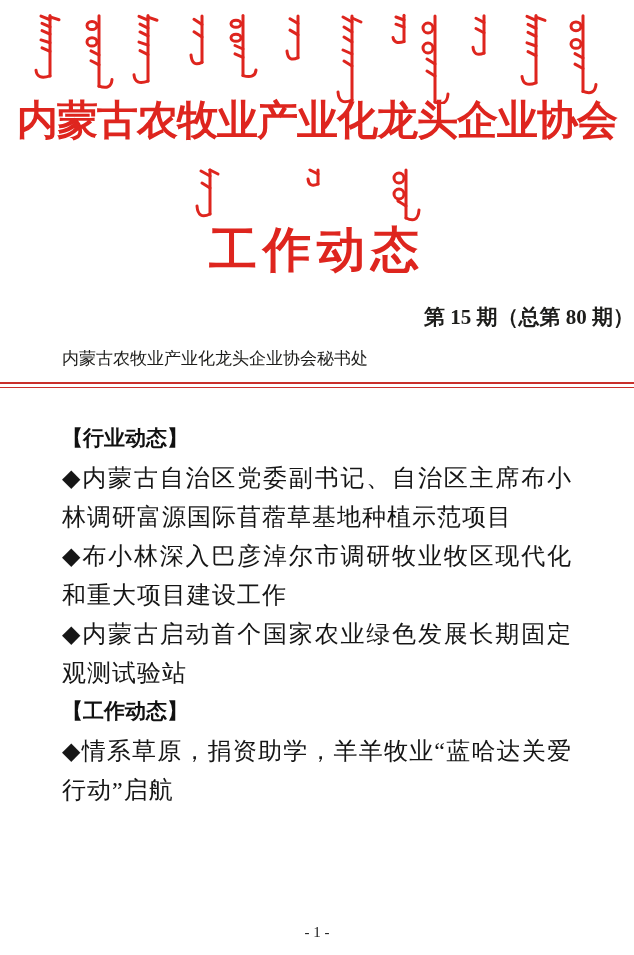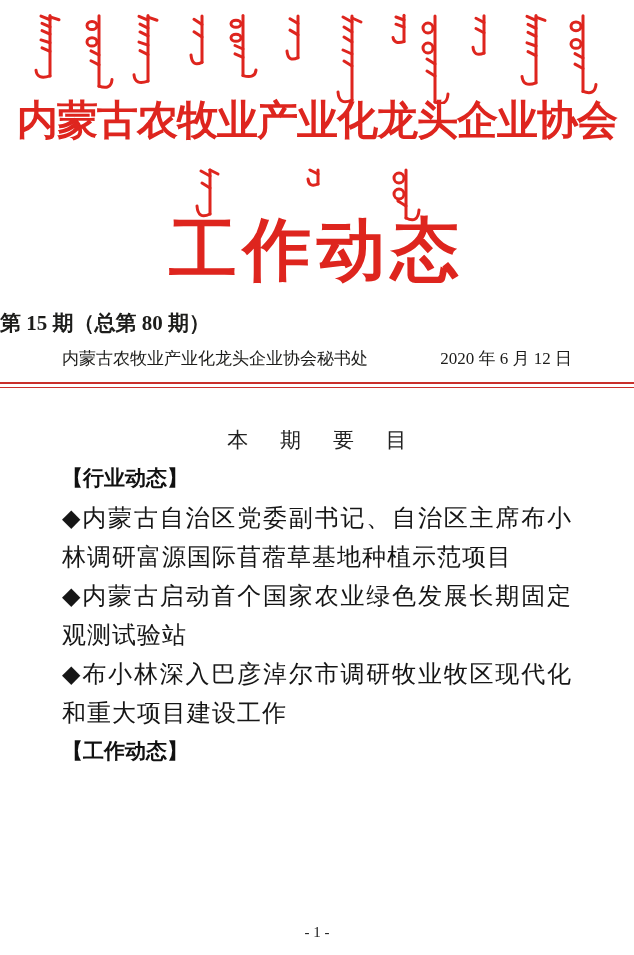--- a/index.html
+++ b/index.html
@@ -32,31 +32,30 @@
     position: absolute; top: 90px; left: 0; width: 634px;
     text-align: center;
     font-size: 41px; font-weight: 700; line-height: 60px;
     letter-spacing: -1px;
     color: var(--accent-red);
     white-space: nowrap;
   }
   .pub-title {
     position: absolute; top: 208px; left: 0; width: 634px;
     text-align: center;
-    font-size: 68px; font-weight: 700; line-height: 84px;
+    font-size: 48px; font-weight: 700; line-height: 84px;
     letter-spacing: 6px;
     color: var(--accent-red);
     white-space: nowrap;
   }
   .issue-line {
     position: absolute; top: 300px; left: 0; width: 634px;
-    text-align: left;
+    text-align: right;
     font-size: 21px; font-weight: 700; line-height: 34px;
     color: var(--text-black);
-    margin-top: 6px;
   }
   .pub-row {
     position: absolute; top: 346px; left: 62px; right: 62px;
     display: flex; justify-content: space-between; align-items: baseline;
     font-size: 17px; line-height: 26px;
     color: var(--text-black);
   }
   .red-rule {
     position: absolute; top: 382px; left: 0; width: 634px;
     height: 6px;
@@ -163,32 +162,31 @@
       <path d="M406 52 q12 6 13 -8"></path>
     </g>
   </svg>
 
   <div class="pub-title">工作动态</div>
 
   <div class="issue-line">第 15 期（总第 80 期）</div>
 
   <div class="pub-row">
     <span>内蒙古农牧业产业化龙头企业协会秘书处</span>
-    <span>2020 年 6 月 12 日</span>
   </div>
 
   <div class="red-rule"></div>
 
   <div class="toc">
-    <div class="toc-heading">本 期 要 目</div>
 
     <p class="sec-title">【行业动态】</p>
 
     <p class="toc-item">◆内蒙古自治区党委副书记、自治区主席布小林调研富源国际苜蓿草基地种植示范项目</p>
+    <p class="toc-item">◆布小林深入巴彦淖尔市调研牧业牧区现代化和重大项目建设工作</p>
     <p class="toc-item">◆内蒙古启动首个国家农业绿色发展长期固定观测试验站</p>
-    <p class="toc-item">◆布小林深入巴彦淖尔市调研牧业牧区现代化和重大项目建设工作</p>
 
     <p class="sec-title">【工作动态】</p>
 
+    <p class="toc-item">◆情系草原，捐资助学，羊羊牧业“蓝哈达关爱行动”启航</p>
   </div>
 
   <div class="footer">- 1 -</div>
 </div>
 
 </body></html>

